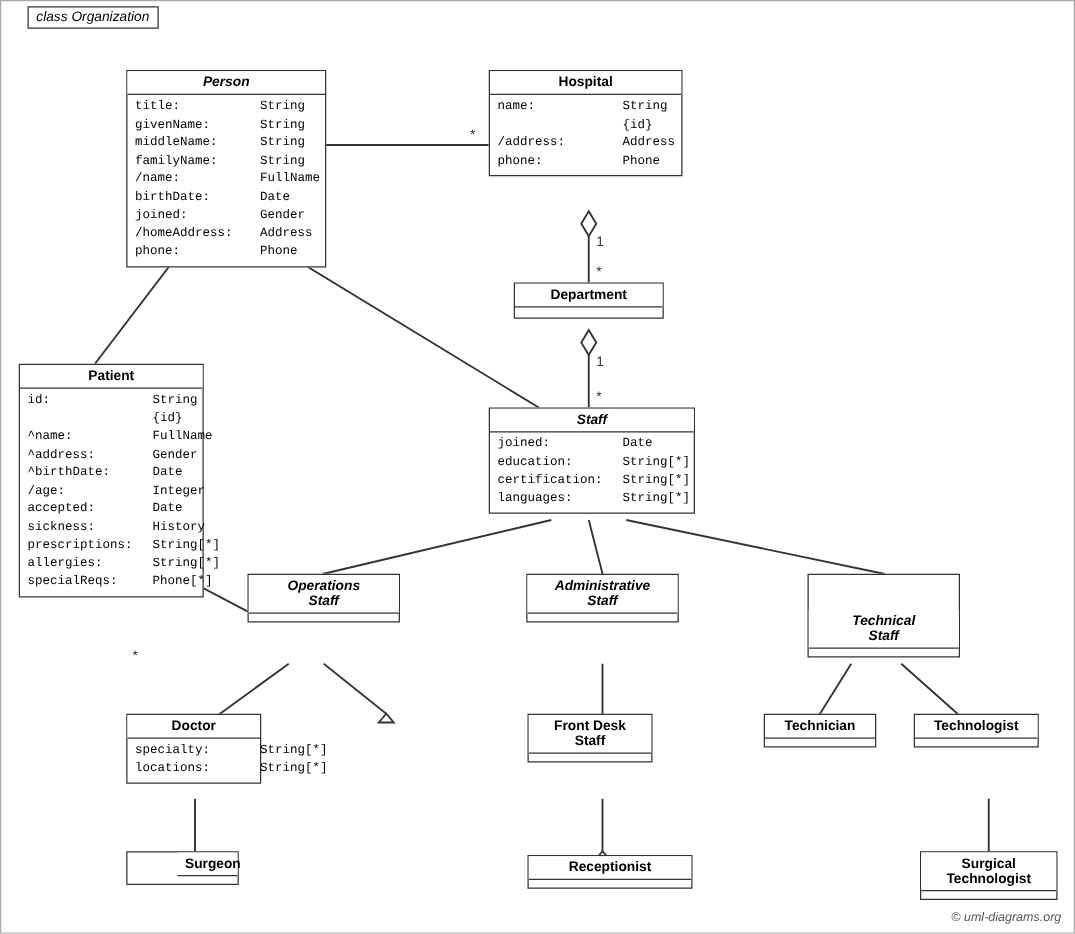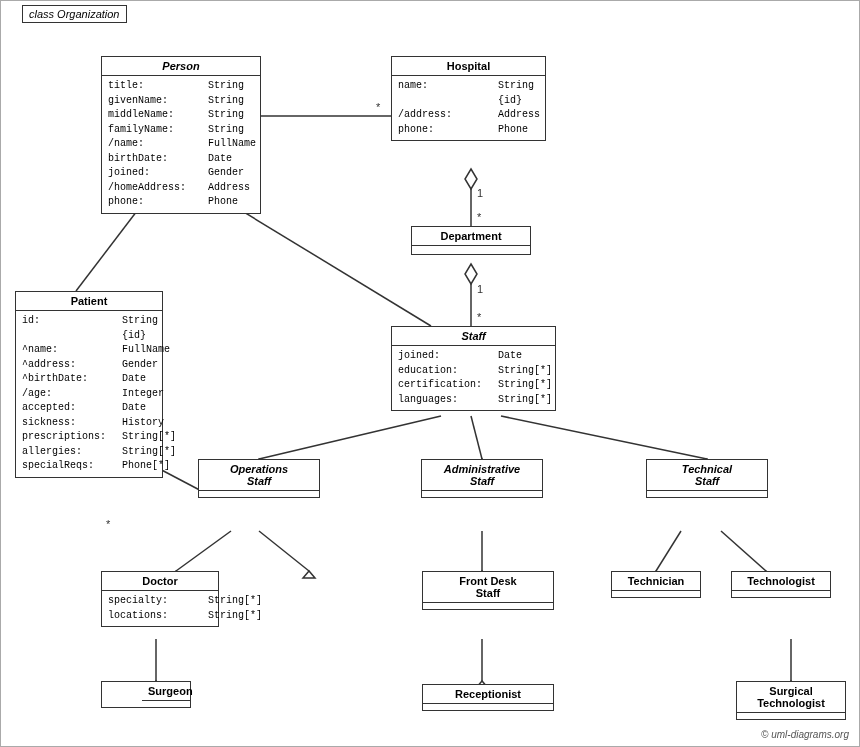--- a/index.html
+++ b/index.html
@@ -284,41 +284,41 @@
     <div class="class-body" style="min-height:6px;"></div>
   </div>
 
   <div class="uml-class" style="left:420px; top:458px; width:122px; text-align:center;">
     <div class="class-header italic" style="white-space:pre-line;">Administrative
 Staff</div>
     <div class="class-body" style="min-height:6px;"></div>
   </div>
 
   <div class="uml-class" style="left:645px; top:458px; width:122px; text-align:center;">
-    <div class="class-header italic" style="white-space:pre-line;">Technical
+    <div class="class-header italic" style="white-space:pre-line;margin-top:28px;">Technical
 Staff</div>
     <div class="class-body" style="min-height:6px;"></div>
   </div>
 
-  <div class="uml-class" style="left:100px; top:570px; width:118px;">
+  <div class="uml-class" style="left:100px; top:570px; width:108px;">
     <div class="class-header">Doctor</div>
     <div class="class-body">
       <div class="attr-row">
           <span class="attr-name">specialty:</span>
           <span class="attr-type">String[*]</span>
         </div>
       <div class="attr-row">
           <span class="attr-name">locations:</span>
           <span class="attr-type">String[*]</span>
         </div>
     </div>
   </div>
 
 
-  <div class="uml-class" style="left:421px; top:570px; width:132px; text-align:center;">
+  <div class="uml-class" style="left:421px; top:570px; width:100px; text-align:center;">
     <div class="class-header" style="white-space:pre-line;">Front Desk
 Staff</div>
     <div class="class-body" style="min-height:6px;"></div>
   </div>
 
   <div class="uml-class" style="left:610px; top:570px; width:90px;">
     <div class="class-header">Technician</div>
     <div class="class-body" style="min-height:6px;"></div>
   </div>
 

